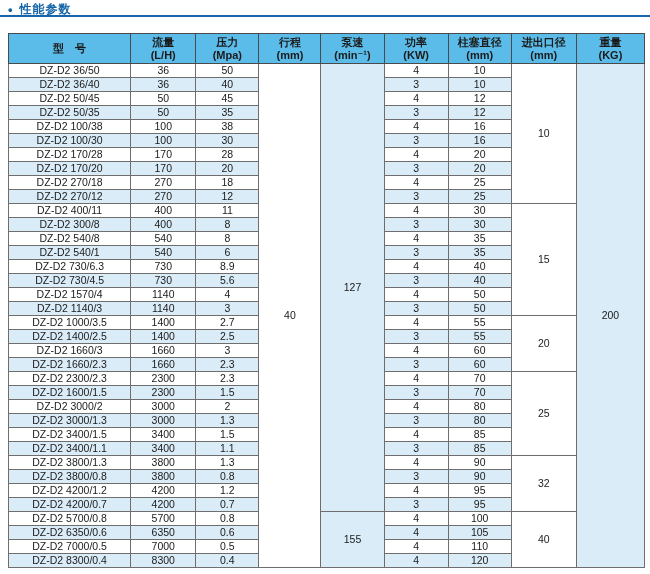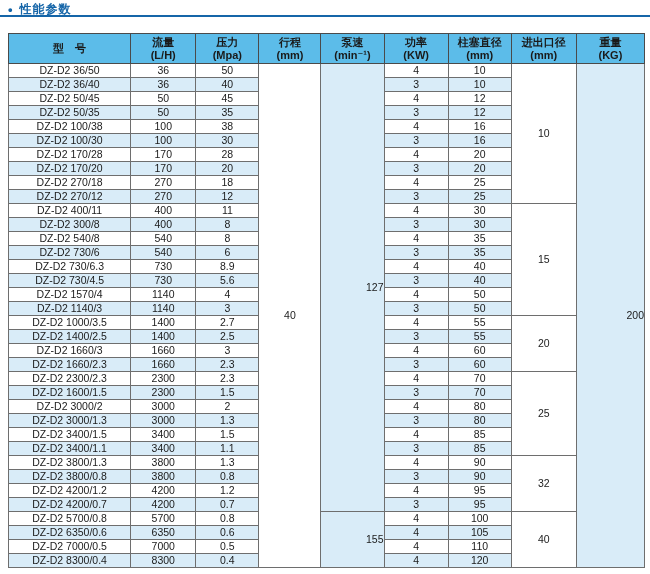--- a/index.html
+++ b/index.html
@@ -25,21 +25,21 @@
     overflow:hidden;white-space:nowrap;
   }
   table.spec thead th{
     background:var(--hbg);
     height:30px;
     font-weight:bold;font-size:11px;line-height:13px;
     border:1px solid #4a4a4a;
   }
   table.spec tbody td{height:13.4px;background:#fff;}
   table.spec tbody tr.stripe td.data{background:var(--stripe);}
-  table.spec tbody td.m-blue{background:var(--stripe);text-align:right;}
+  table.spec tbody td.m-blue{background:var(--stripe);}
   table.spec tbody td.m-white{background:#ffffff;}
   table.spec tbody td.merged{font-size:10.5px;}
 </style>
 </head>
 <body>
 
 <div class="page">
   <div class="title-row">
     <span class="title-bullet">•</span>
     <span>性能参数</span>
@@ -187,21 +187,21 @@
           <td class="data">30</td>
         </tr>
         <tr>
           <td class="data">DZ-D2 540/8</td>
           <td class="data">540</td>
           <td class="data">8</td>
           <td class="data">4</td>
           <td class="data">35</td>
         </tr>
         <tr class="stripe">
-          <td class="data">DZ-D2 730/6</td>
+          <td class="data">DZ-D2 540/1</td>
           <td class="data">540</td>
           <td class="data">6</td>
           <td class="data">3</td>
           <td class="data">35</td>
         </tr>
         <tr>
           <td class="data">DZ-D2 730/6.3</td>
           <td class="data">730</td>
           <td class="data">8.9</td>
           <td class="data">4</td>

